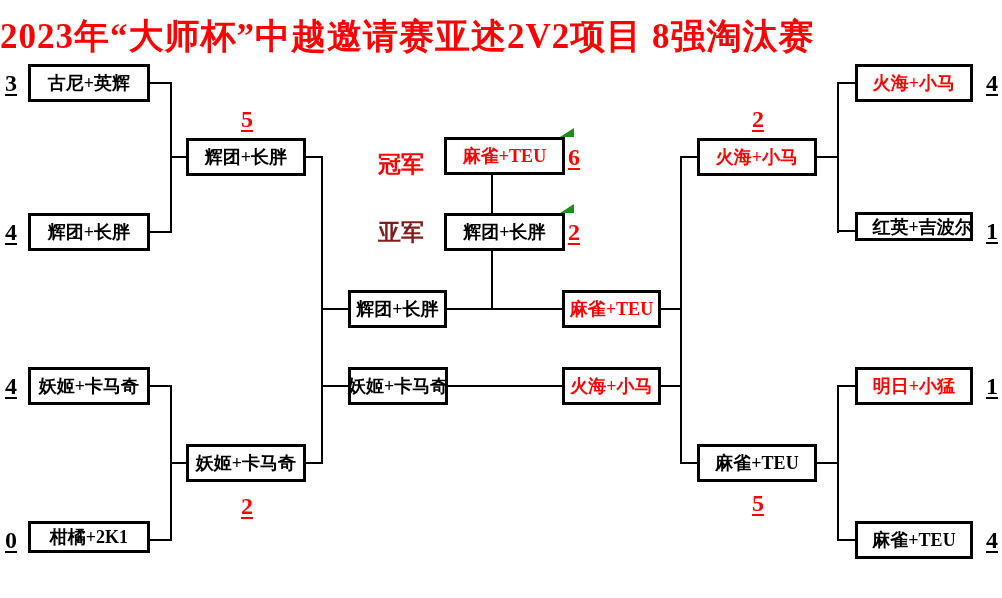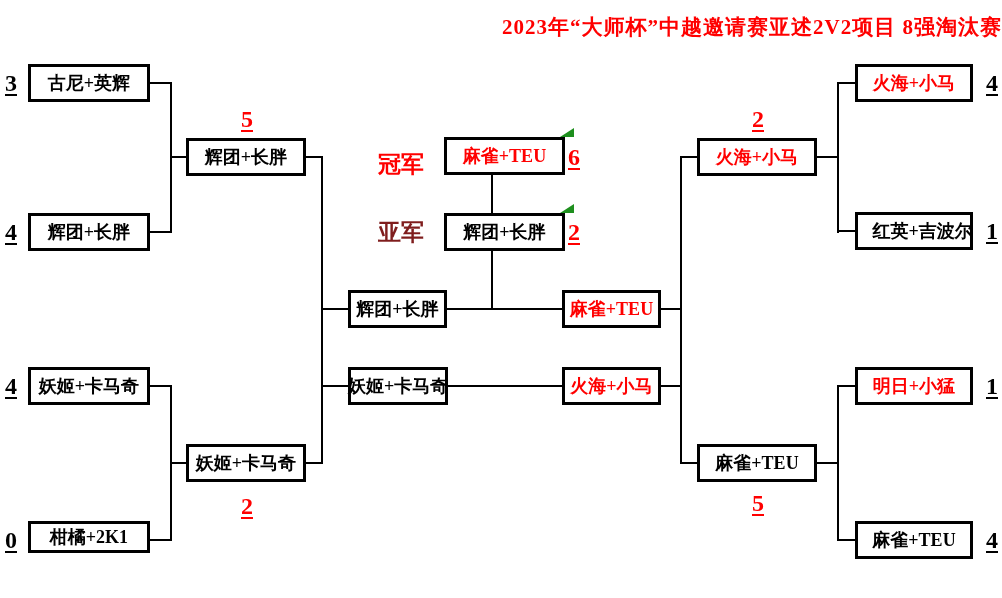--- a/index.html
+++ b/index.html
@@ -1,22 +1,22 @@
 <!DOCTYPE html>
 <html><head>
 <meta charset="utf-8">
 <style>
   html,body{margin:0;padding:0;background:#fff;}
   .stage{
     position:relative;width:1002px;height:598px;background:#fff;overflow:hidden;
     font-family:"Liberation Serif","DejaVu Serif",serif;font-weight:bold;color:#000;
   }
   .title{
-    position:absolute;top:13px;left:0;width:100%;text-align:right;
-    font-size:21px;letter-spacing:1px;
+    position:absolute;top:13px;left:0;width:100%;text-align:left;
+    font-size:35px;letter-spacing:1px;
   }
   .box{
     position:absolute;box-sizing:border-box;border:3px solid #000;background:#fff;
     display:flex;align-items:center;justify-content:center;
     font-size:18px;white-space:nowrap;line-height:1;
   }
   .line{position:absolute;background:#000;}
   .score{
     position:absolute;width:22px;text-align:center;font-size:24px;line-height:28px;
     text-decoration:underline;text-underline-offset:3px;
@@ -62,21 +62,21 @@
   <div class="tri" style="left: 560px; top: 204px; background: rgb(30, 143, 30);"></div>
   <div class="score" style="left: 563px; top: 218px; color: rgb(255, 0, 0);">2</div>
 
   <div class="box" style="left: 697px; top: 138px; width: 120px; height: 38px; color: rgb(255, 0, 0);">火海+小马</div>
   <div class="score" style="left: 747px; top: 105px; color: rgb(255, 0, 0);">2</div>
 
   <div class="box" style="left: 697px; top: 444px; width: 120px; height: 38px; color: rgb(0, 0, 0);">麻雀+TEU</div>
   <div class="score" style="left: 747px; top: 489px; color: rgb(255, 0, 0);">5</div>
 
   <div class="box" style="left: 855px; top: 64px; width: 118px; height: 38px; color: rgb(255, 0, 0);">火海+小马</div>
-  <div class="box" style="left: 855px; top: 212px; width: 118px; height: 38px; color: rgb(0, 0, 0); padding-left: 17px;">红英+吉波尔</div>
+  <div class="box" style="left: 855px; top: 212px; width: 118px; height: 29px; color: rgb(0, 0, 0); padding-left: 17px;">红英+吉波尔</div>
   <div class="box" style="left: 855px; top: 367px; width: 118px; height: 38px; color: rgb(255, 0, 0);">明日+小猛</div>
   <div class="box" style="left: 855px; top: 521px; width: 118px; height: 38px; color: rgb(0, 0, 0);">麻雀+TEU</div>
 
   <div class="score" style="left: 981px; top: 69px; color: rgb(0, 0, 0);">4</div>
   <div class="score" style="left: 981px; top: 217px; color: rgb(0, 0, 0);">1</div>
   <div class="score" style="left: 981px; top: 372px; color: rgb(0, 0, 0);">1</div>
   <div class="score" style="left: 981px; top: 526px; color: rgb(0, 0, 0);">4</div>
 
   <div class="line" style="left:150px;top:82px;width:21px;height:2px"></div>
   <div class="line" style="left:170px;top:82px;width:2px;height:151px"></div>

